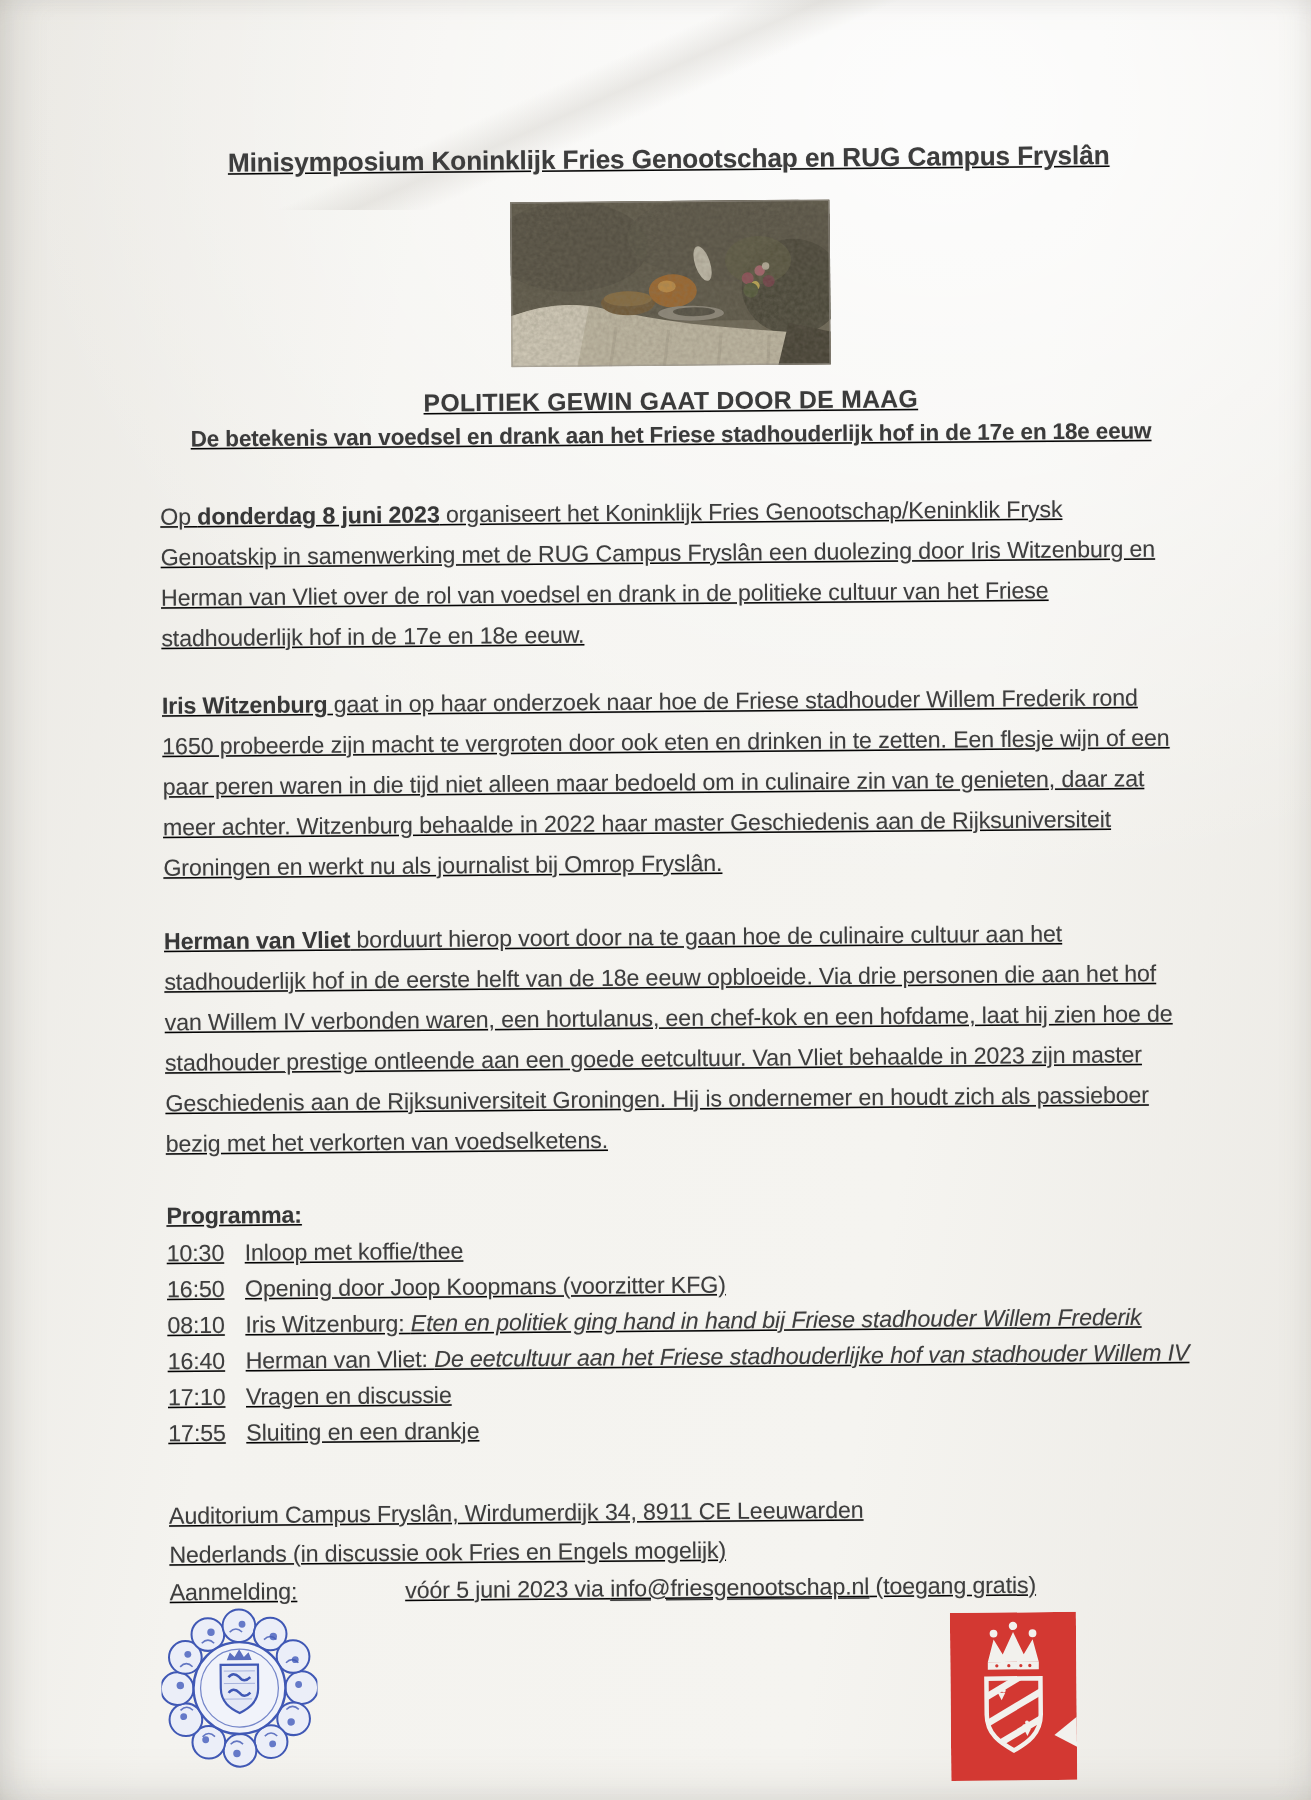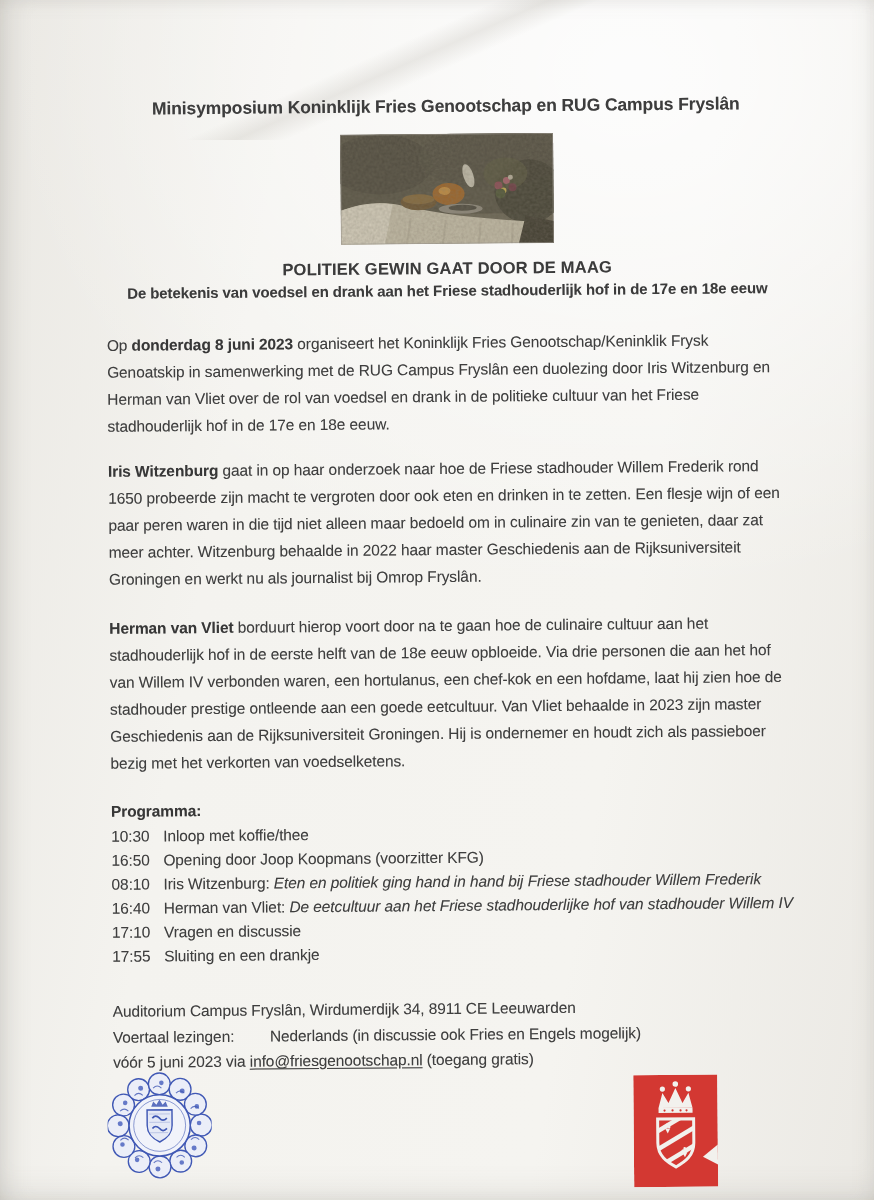--- a/index.html
+++ b/index.html
@@ -13,20 +13,21 @@
     position:relative;
     width:874px;height:1200px;
     background:
       radial-gradient(130% 80% at 72% 6%, rgba(255,255,255,0.95), rgba(255,255,255,0) 55%),
       linear-gradient(100deg, #eceae5 0%, #f6f5f1 28%, #f7f6f2 68%, #edebe6 100%);
     box-shadow: inset 22px 0 30px -22px rgba(110,105,95,.30),
                 inset -14px 0 24px -16px rgba(110,105,95,.18),
                 inset 0 -26px 34px -26px rgba(110,105,95,.22),
                 inset 0 18px 26px -22px rgba(120,115,105,.14);
     overflow:hidden;
+    text-decoration:underline;
   }
   
   .crease{
     position:absolute;left:0;top:-40px;width:874px;height:180px;
     background:linear-gradient(156deg, rgba(255,255,255,0) 46%, rgba(190,186,178,.28) 50%, rgba(255,255,255,0) 54%);
     pointer-events:none;
   }
   .content{
     position:relative;
     padding:96px 84px 0 108px;
@@ -180,24 +181,24 @@
           <span class="prog-time">17:55</span>
           <span class="prog-desc"><span>Sluiting en een drankje</span><i></i></span>
         </div>
     </div>
 
     <div class="details">
       <div class="det-row">
           <span class="det-value">Auditorium Campus Fryslân, Wirdumerdijk 34, 8911 CE Leeuwarden</span>
         </div>
       <div class="det-row">
-          <span class="det-label">Voertaal lezingen:</span>
           <span class="det-value">Nederlands (in discussie ook Fries en Engels mogelijk)</span>
         </div>
       <div class="det-row">
+          <span class="det-label">Aanmelding:</span>
           <span class="det-value"><span>vóór 5 juni 2023 via </span><a class="det-link">info@friesgenootschap.nl</a><span> (toegang gratis)</span></span>
         </div>
     </div>
 
     <div class="logos">
       <svg class="seal" width="104" height="110" viewBox="0 0 100 106" aria-hidden="true">
         <g stroke="#3d56b5" fill="#edf0fa" stroke-width="1.3">
           <circle cx="90" cy="52" r="10.5"></circle>
             <circle cx="84.6" cy="72" r="10.5"></circle>
           <circle cx="70" cy="86.6" r="10.5"></circle>

